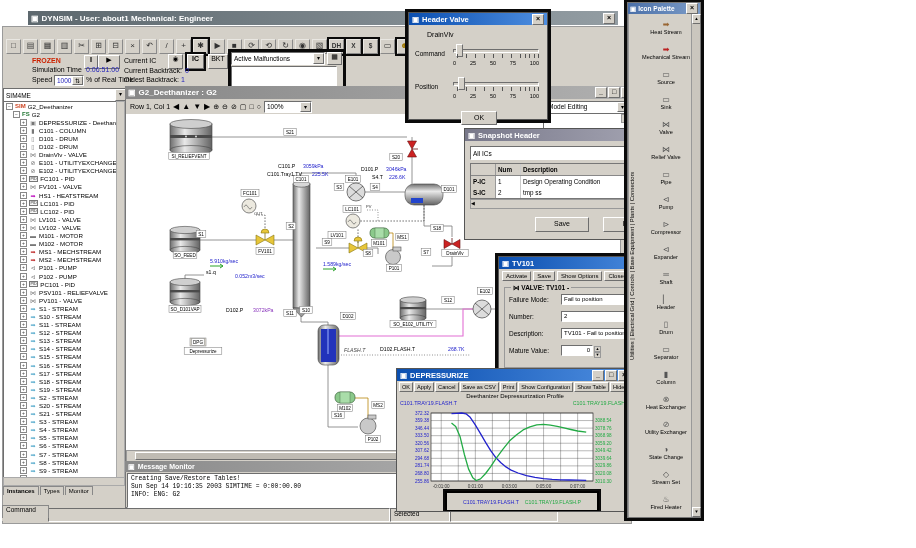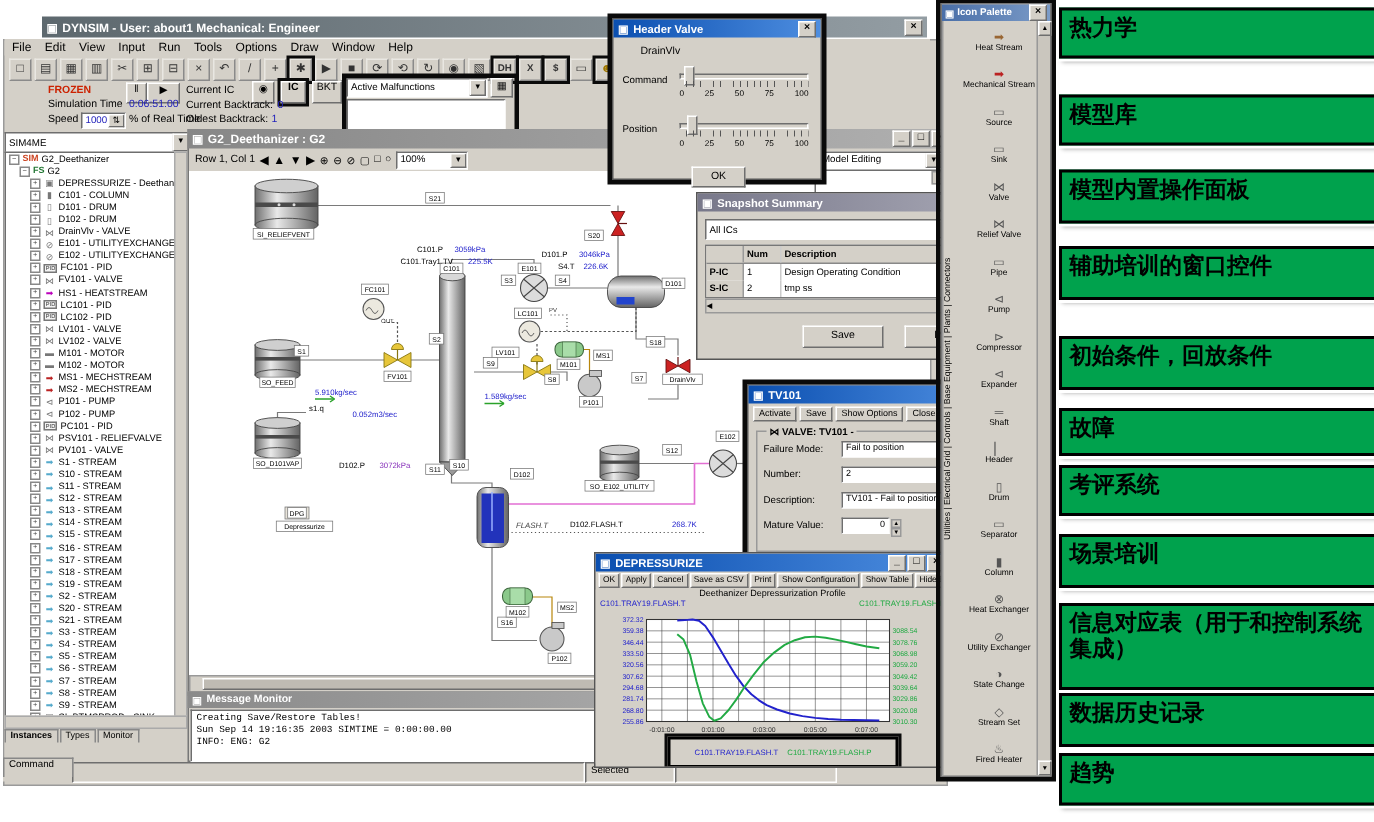--- a/index.html
+++ b/index.html
@@ -168,32 +168,20 @@
   <div class="win-bg"></div>
 
   <div class="titlebar main-title">
     <span>▣</span>
     <span>DYNSIM - User: about1   Mechanical: Engineer</span>
     <span class="tb-btn">
         <span>×</span>
       </span>
   </div>
 
-  <div class="menubar" id="menubar">
-      <span class="menu-item">File</span>
-      <span class="menu-item">Edit</span>
-      <span class="menu-item">View</span>
-      <span class="menu-item">Input</span>
-      <span class="menu-item">Run</span>
-      <span class="menu-item">Tools</span>
-      <span class="menu-item">Options</span>
-      <span class="menu-item">Draw</span>
-      <span class="menu-item">Window</span>
-      <span class="menu-item">Help</span>
-    </div>
   <div class="toolbar" id="toolbar">
       <span class="tbtn">□</span>
       <span class="tbtn">▤</span>
       <span class="tbtn">▦</span>
       <span class="tbtn">▥</span>
       <span class="tbtn">✂</span>
       <span class="tbtn">⊞</span>
       <span class="tbtn">⊟</span>
       <span class="tbtn">×</span>
       <span class="tbtn">↶</span>
@@ -836,21 +824,21 @@
             <span>100</span>
           </div>
       </div>
       <div class="ok-btn">OK</div>
     </div>
   </div>
 
   <div class="dlg snap">
     <div class="titlebar2 gray-title">
       <span>▣</span>
-      <span>Snapshot Summary</span>
+      <span>Snapshot Header</span>
       <span class="dlg-x">×</span>
     </div>
     <span class="combo snap-combo">
       <span>All ICs</span>
         <span class="arrow">▾</span>
     </span>
     <div class="snap-table" id="snap-table">
         <div class="snap-row hdr">
           <span class="snap-c0"></span>
           <span class="snap-c1">Num</span>
@@ -1080,27 +1068,14 @@
           <div class="pal-ico" style="color: rgb(85, 85, 85);">♨</div>
           <div class="pal-lbl">Fired Heater</div>
         </div>
       </div>
     <div class="pal-scroll">
       <span class="up">▲</span>
       <span class="dn">▼</span>
     </div>
   </div>
 
-  <div class="ann-col" id="ann-col">
-      <div class="ann">热力学</div>
-      <div class="ann">模型库</div>
-      <div class="ann">模型内置操作面板</div>
-      <div class="ann">辅助培训的窗口控件</div>
-      <div class="ann">初始条件，回放条件</div>
-      <div class="ann">故障</div>
-      <div class="ann">考评系统</div>
-      <div class="ann">场景培训</div>
-      <div class="ann">信息对应表（用于和控制系统集成）</div>
-      <div class="ann">数据历史记录</div>
-      <div class="ann">趋势</div>
-    </div>
 
 </div>
 
 </body></html>

